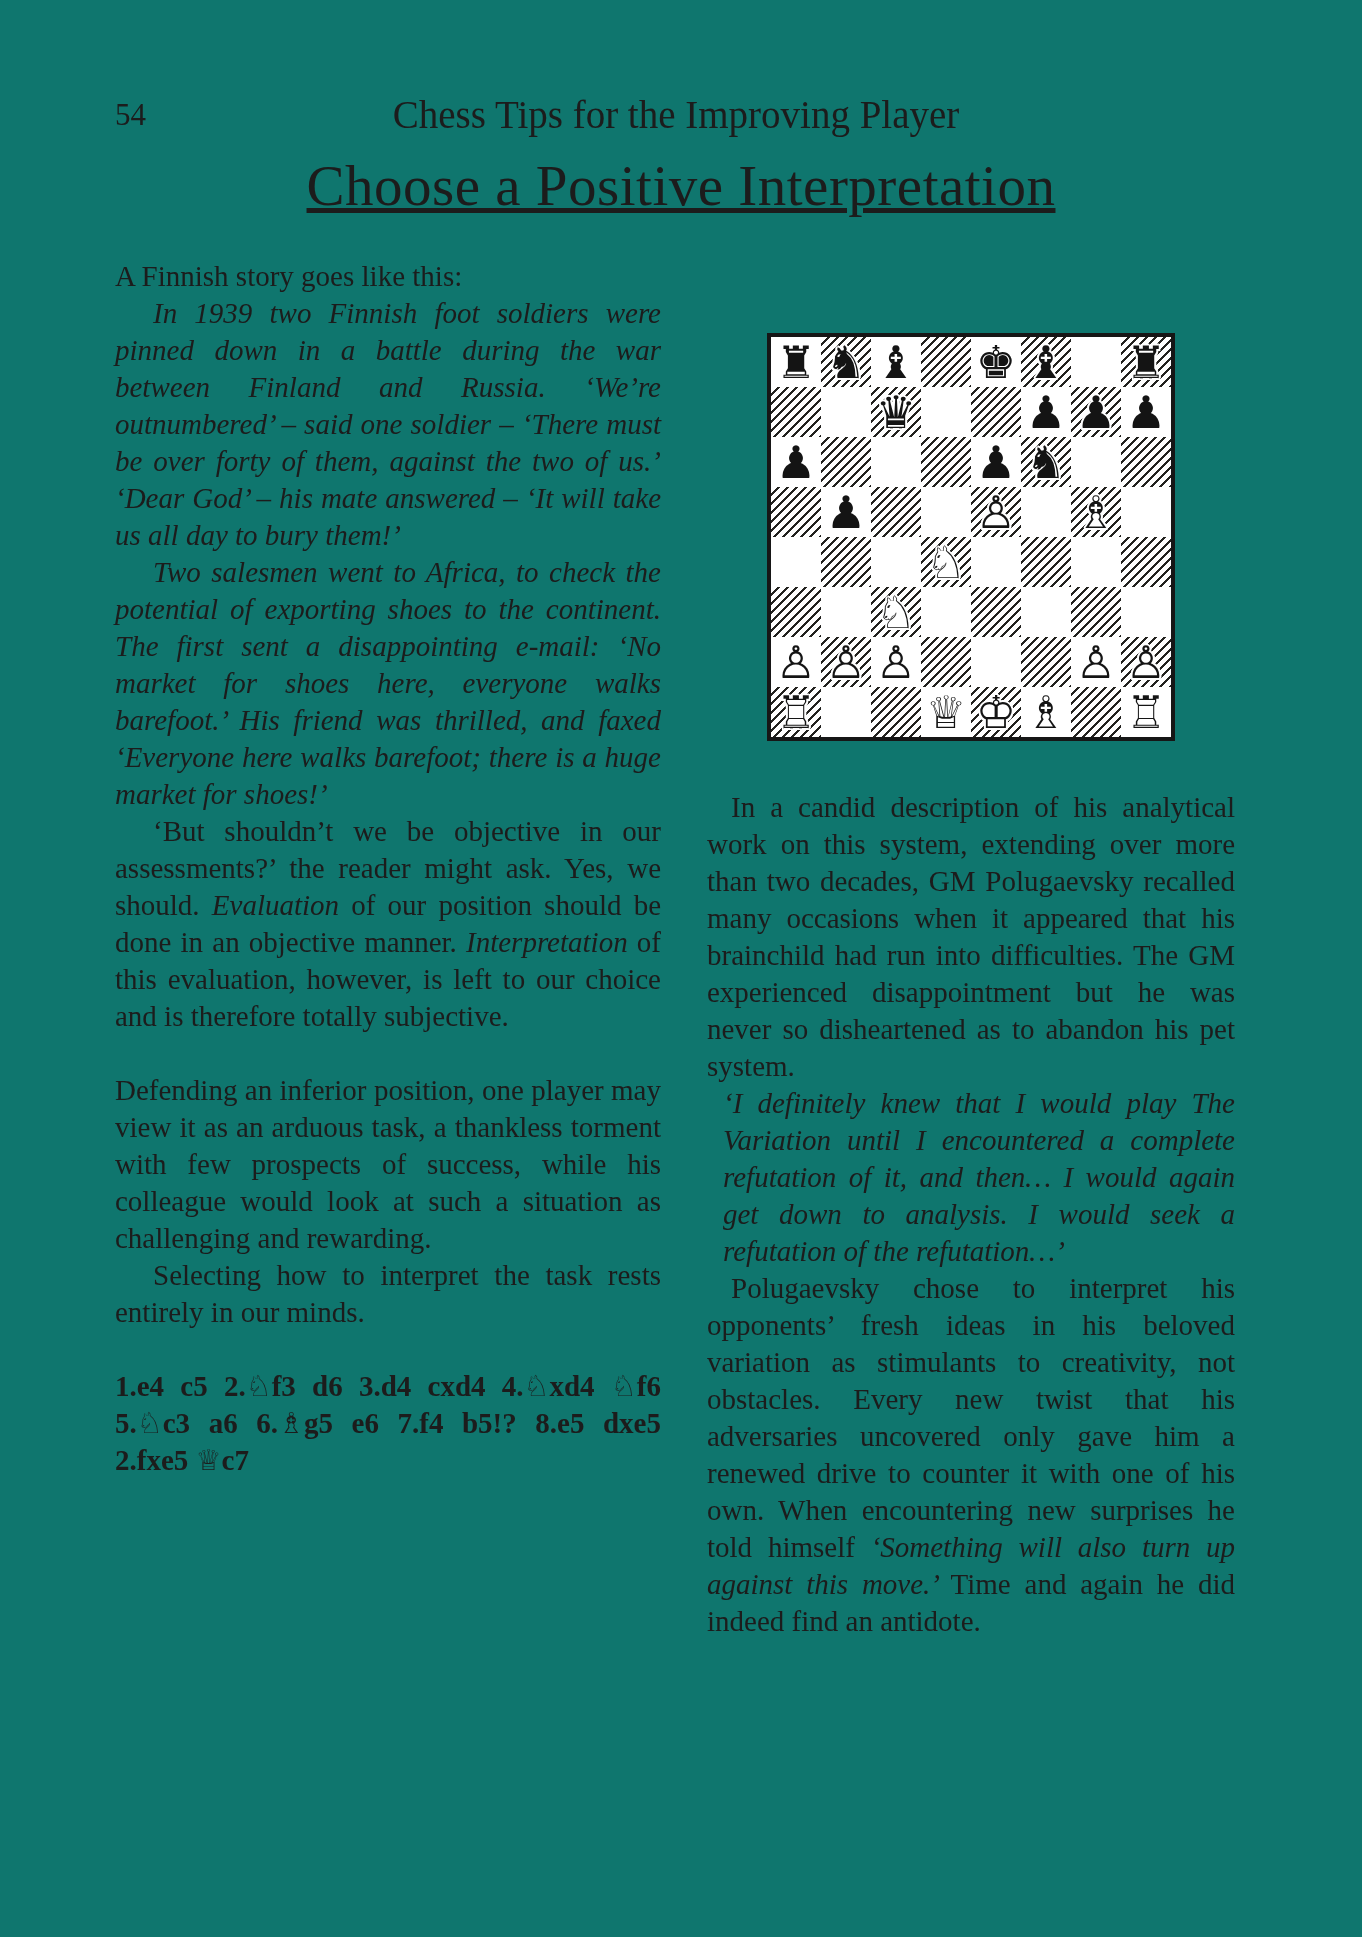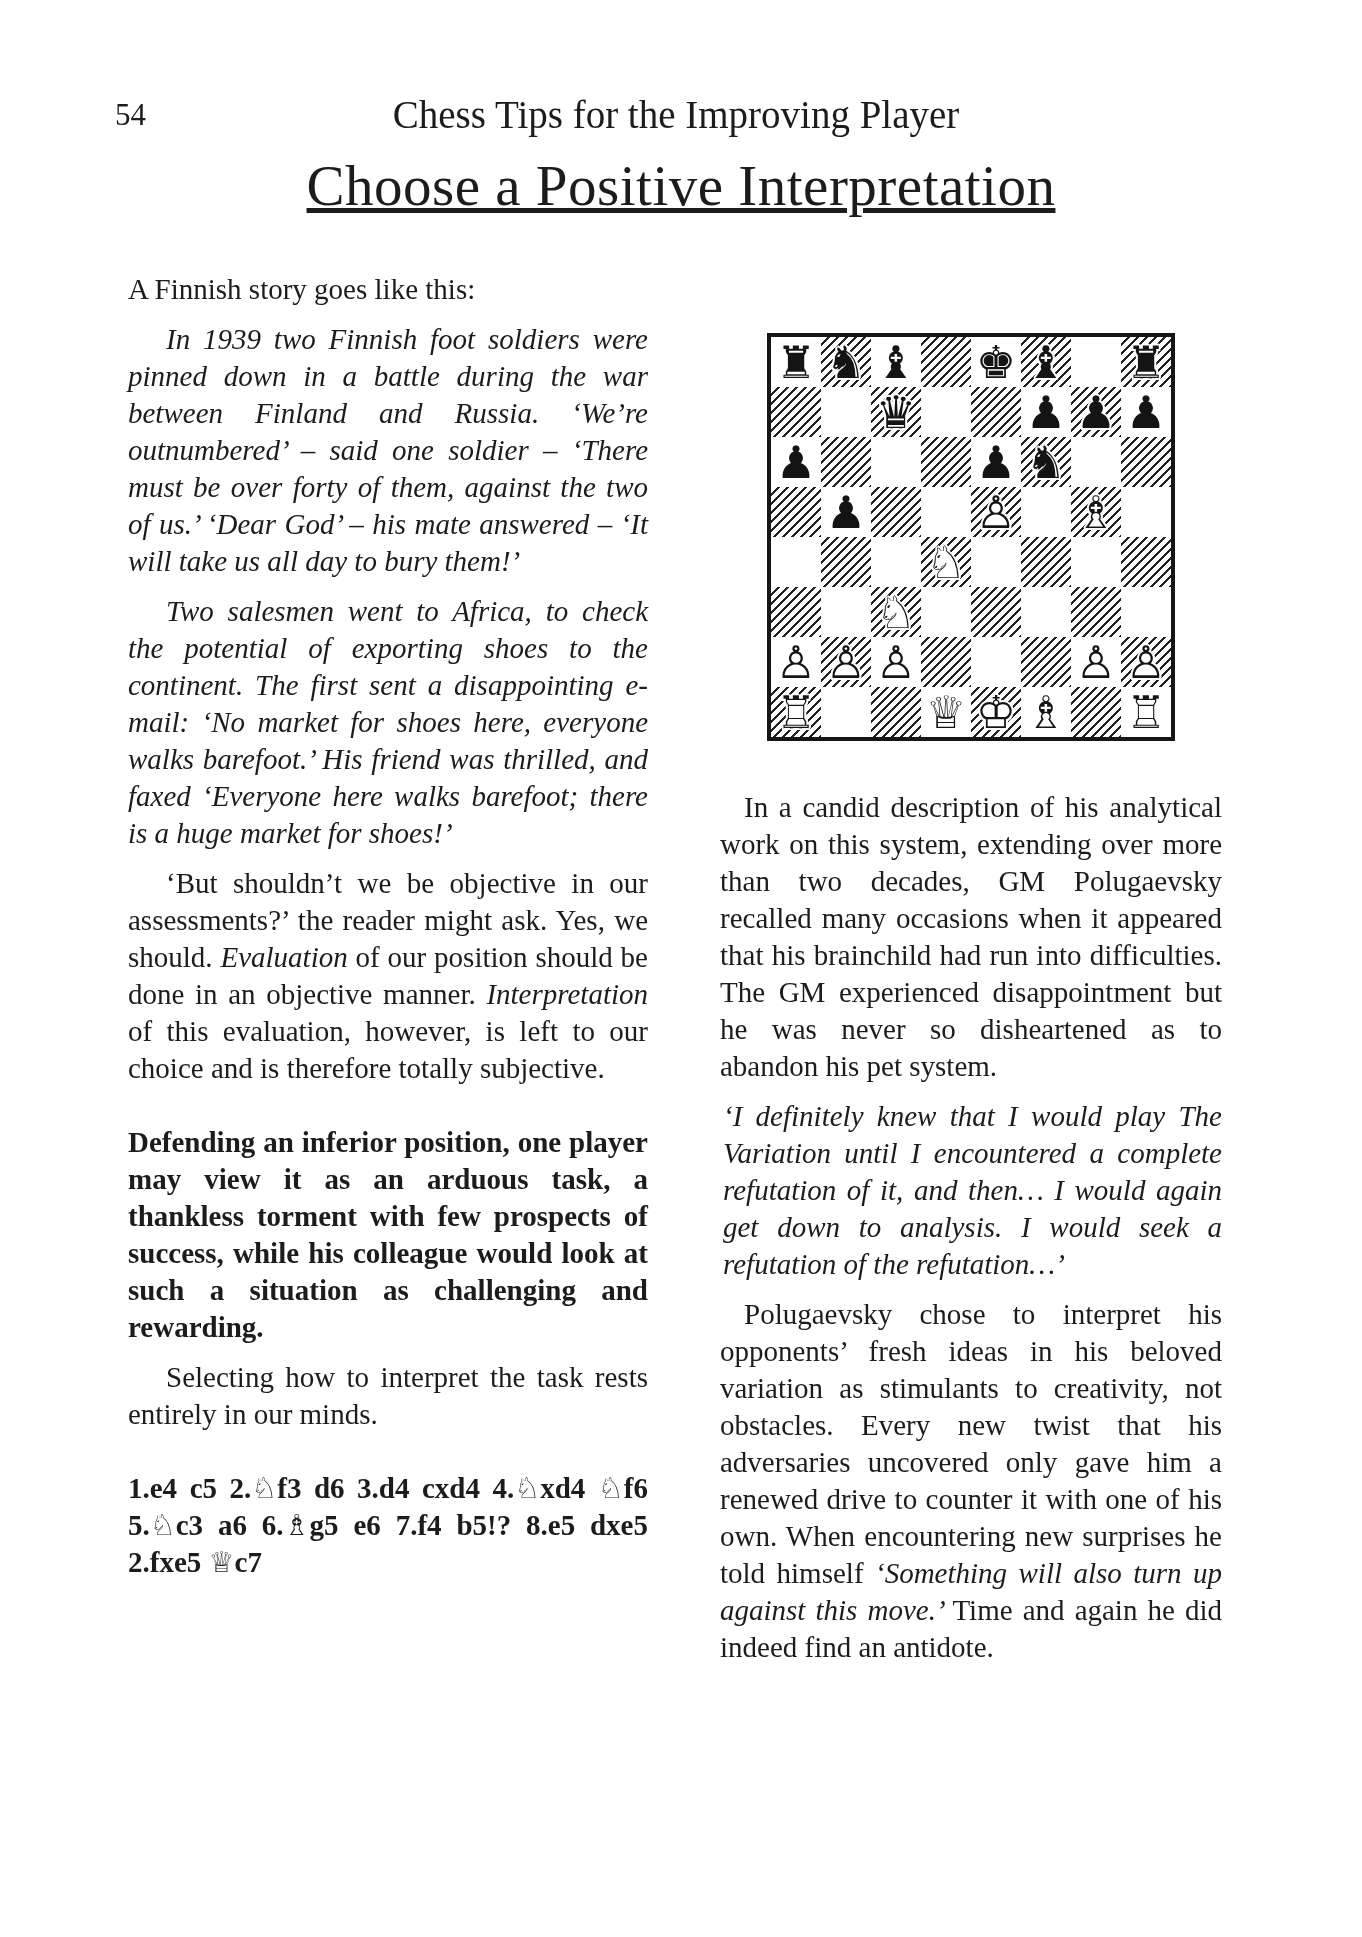--- a/index.html
+++ b/index.html
@@ -1,45 +1,45 @@
 <!DOCTYPE html>
 <html><head>
 <meta charset="utf-8">
 <style>
   html,body{margin:0;padding:0;background:#e8e8e8;}
   .page{
     position:relative;
     width:1362px;height:1937px;
     margin:0 auto;
-    background:#ffffff;
+    background:#0f766e;
     color:#1c1c1c;
     font-family:"Liberation Serif", serif;
     overflow:hidden;
   }
   .header{position:absolute;top:96px;left:115px;width:1122px;height:42px;}
   .pagenum{position:absolute;left:0;top:0;font-size:31px;line-height:38px;}
   .running{text-align:center;font-size:39px;line-height:38px;}
   .chapter{
     position:absolute;top:150px;left:0;width:100%;
     margin:0;text-align:center;
     font-size:57px;font-weight:400;letter-spacing:.5px;line-height:72px;text-decoration:underline;
   }
   .columns{
     position:absolute;top:258px;left:115px;width:1120px;
     display:flex;gap:46px;
   }
   .col{font-size:29px;line-height:37px;text-align:justify;}
   .col.left{width:546px;}
   .col.right{width:528px;}
-  .para{margin:13px;}
+  .para{margin:0;}
   .indent{text-indent:38px;}
   .col.right .indent{text-indent:24px;}
   .it{font-style:italic;}
   .bd{font-weight:bold;font-family:"Liberation Serif","DejaVu Sans",serif;}
-  .sp{margin-top:37px;font-weight:bold;}
+  .sp{margin-top:37px;}
   .inset{margin-left:16px;}
 
   
   .board-wrap{margin:75px auto 48px;width:408px;}
   .board{
     display:grid;
     grid-template-columns:repeat(8,50px);
     grid-auto-rows:50px;
     border:4px solid #161616;
     background:#ffffff;

